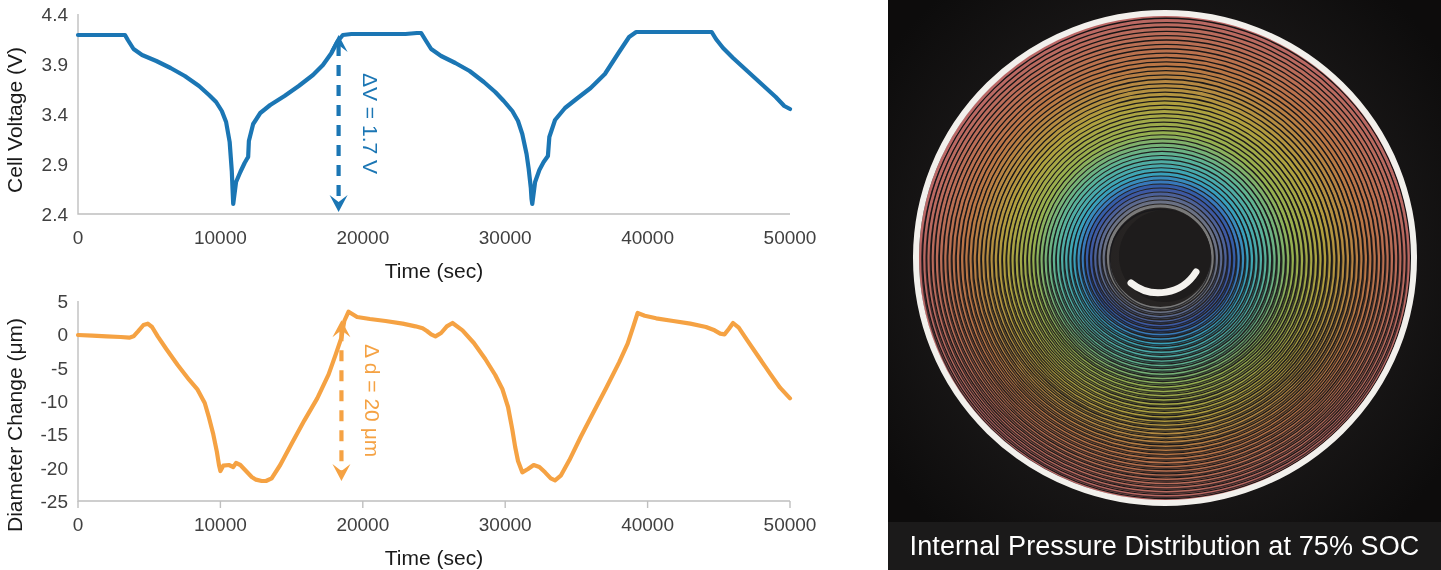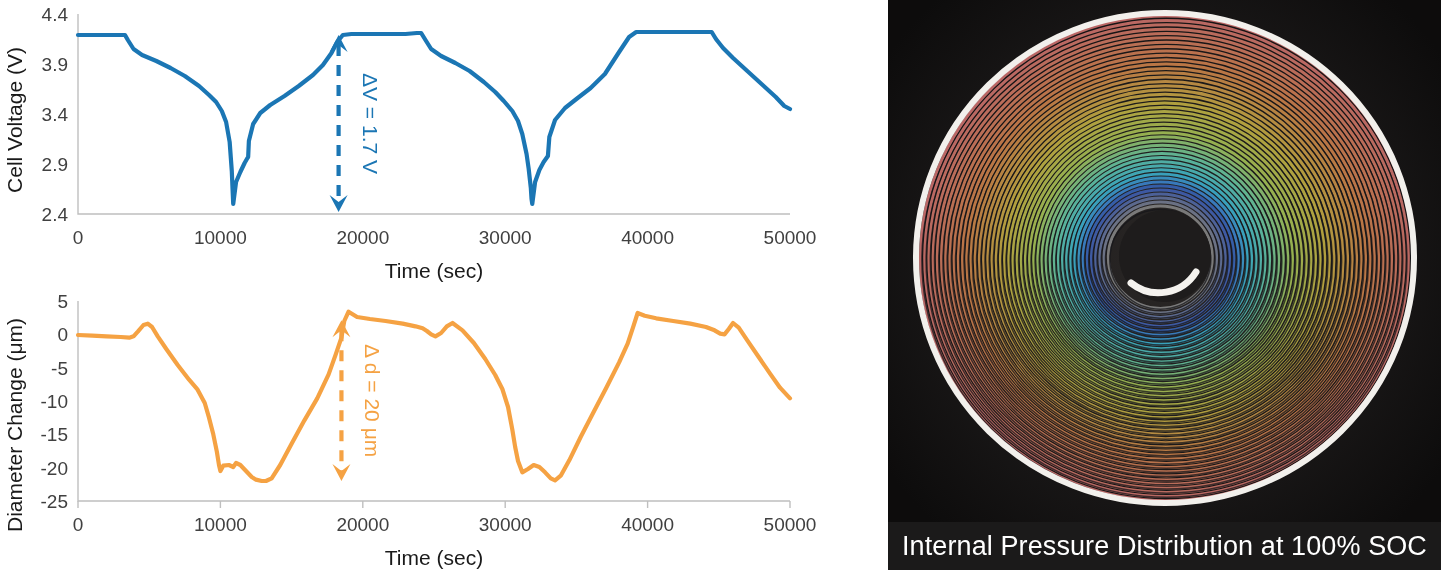--- a/index.html
+++ b/index.html
@@ -298,16 +298,16 @@
             <ellipse cx="272.32" cy="257.47" rx="56.22" ry="55.47" fill="none" stroke="#788096" stroke-width="3" opacity="0.85"></ellipse>
             <ellipse cx="272.32" cy="259.57" rx="54.82" ry="54.07" fill="none" stroke="#16151a" stroke-width="1.5" opacity="0.75"></ellipse>
             <ellipse cx="272.30" cy="257.21" rx="51.94" ry="51.22" fill="none" stroke="#8a8a8a" stroke-width="3" opacity="0.85"></ellipse>
             <ellipse cx="272.30" cy="259.31" rx="50.54" ry="49.82" fill="none" stroke="#16151a" stroke-width="1.5" opacity="0.75"></ellipse>
           </g>
         <circle id="mandrel" cx="277" cy="256" r="46" fill="#1e1c1c"></circle>
         <path id="mandrel-arc" d="M 243 283 A 44 44 0 0 0 308 272" stroke="#f4f2ee" stroke-width="7" fill="none" stroke-linecap="round"></path>
         <ellipse id="can-wall" cx="277" cy="258" rx="249" ry="245" fill="none" stroke="#f2f0ec" stroke-width="6"></ellipse>
       </g>
     </svg>
-    <div class="image-caption">Internal Pressure Distribution at 100% SOC</div>
+    <div class="image-caption">Internal Pressure Distribution at 75% SOC</div>
   </div>
 
 </div>
 
 </body></html>

